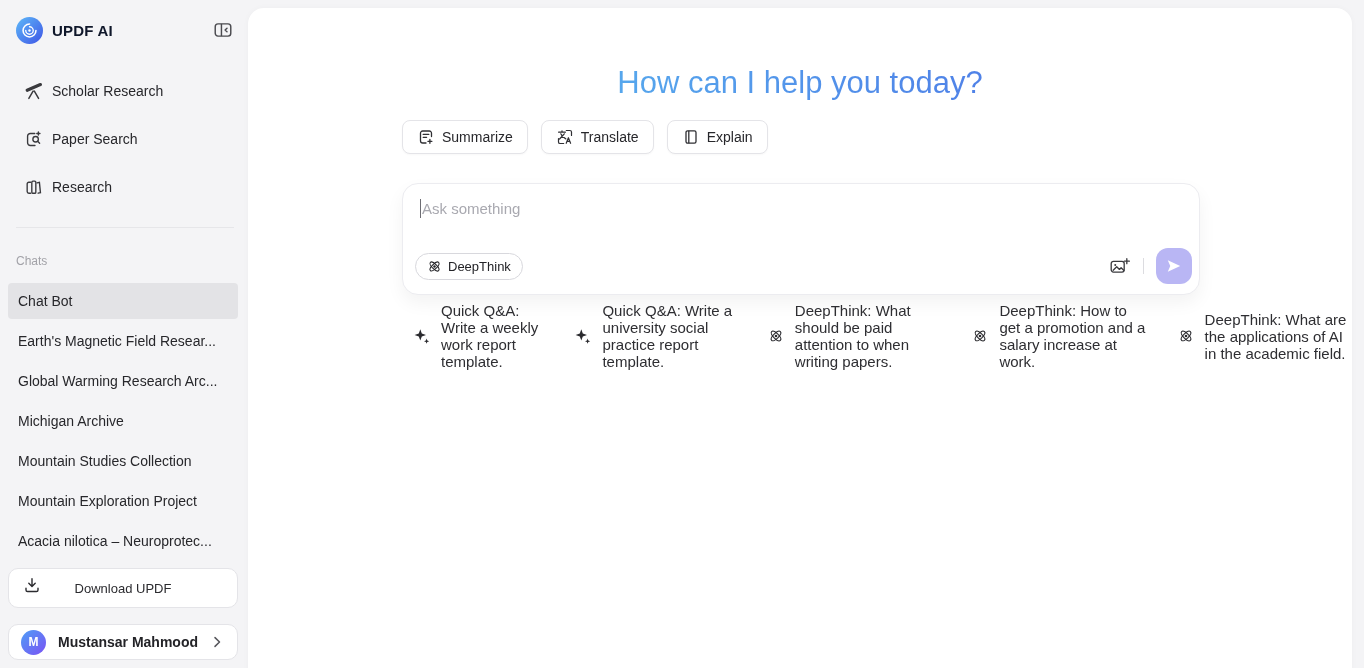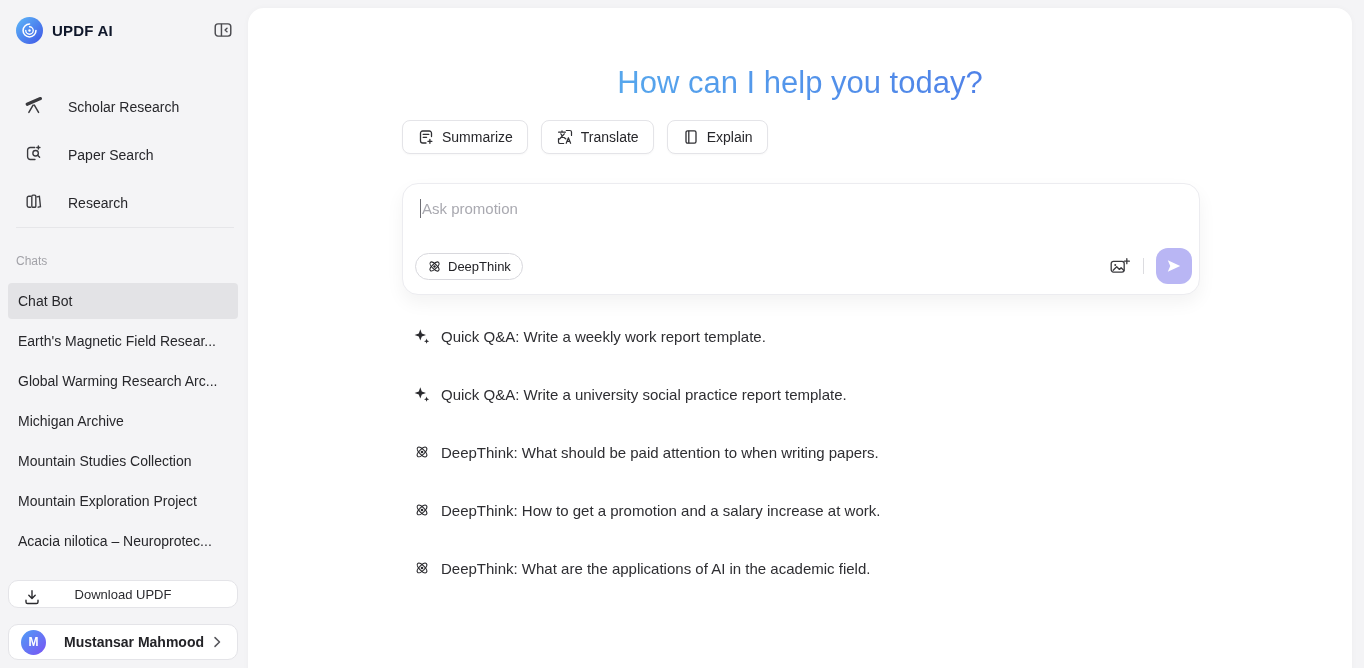--- a/index.html
+++ b/index.html
@@ -13,37 +13,37 @@
   .app { position: absolute; inset: 0; }
 
   
   .sidebar { position: absolute; left: 0; top: 0; width: 248px; height: 100%; background: #f4f4f6; }
   .sidebar-header { position: absolute; top: 15px; left: 16px; right: 14px; height: 30px; display: flex; align-items: center; }
   .logo { width: 27px; height: 27px; flex: 0 0 auto; }
   .app-title { font-size: 15px; font-weight: bold; margin-left: 9px; letter-spacing: .2px; color: #0f172a; }
   .collapse-btn { margin-left: auto; width: 22px; height: 20px; display: flex; align-items: center; justify-content: center; cursor: pointer; background: none; border: none; }
 
   .nav { position: absolute; top: 67px; left: 8px; right: 8px; }
-  .nav-item { height: 48px; display: flex; align-items: flex-end; padding-left: 16px; border-radius: 8px; cursor: pointer; gap: 16px; }
+  .nav-item { height: 48px; display: flex; align-items: center; padding-left: 16px; border-radius: 8px; cursor: pointer; }
   .nav-item .nav-icon { width: 19px; height: 19px; display: flex; align-items: center; color: #3a3a3e; }
   .nav-item .nav-label { margin-left: 9px; font-size: 14px; color: #27272b; }
 
   .divider { position: absolute; top: 227px; left: 16px; right: 14px; height: 1px; background: #e6e6e9; }
   .chats-label { position: absolute; top: 254px; left: 16px; font-size: 12px; color: #a2a2a8; }
 
   .chat-list { position: absolute; top: 283px; left: 8px; right: 10px; }
   .chat-item { height: 36px; line-height: 36px; margin-bottom: 4px; padding: 0 10px; border-radius: 4px; font-size: 14px; color: #27272b; white-space: nowrap; overflow: hidden; cursor: pointer; }
   .chat-item.selected { background: #e3e3e6; }
 
   .sidebar-bottom { position: absolute; left: 8px; right: 10px; bottom: 8px; }
-  .download-btn { position: relative; height: 28px; background: #fff; border: 1px solid #e4e4e8; border-radius: 10px; margin-bottom: 16px; display: flex; align-items: center; justify-content: center; font-size: 13px; color: #2b2b2f; cursor: pointer; width: 100%; font-family: inherit; }
+  .download-btn { position: relative; height: 40px; background: #fff; border: 1px solid #e4e4e8; border-radius: 10px; margin-bottom: 16px; display: flex; align-items: center; justify-content: center; font-size: 13px; color: #2b2b2f; cursor: pointer; width: 100%; font-family: inherit; }
   .download-btn .dl-icon { position: absolute; left: 14px; top: 7px; width: 18px; height: 18px; color: #2b2b2f; }
   .user-card { height: 36px; background: #fff; border: 1px solid #e4e4e8; border-radius: 10px; display: flex; align-items: center; padding: 0 12px; cursor: pointer; }
   .avatar { width: 25px; height: 25px; border-radius: 50%; background: linear-gradient(135deg, #4f9df6, #7a52f4); color: #fff; font-size: 12px; font-weight: bold; display: flex; align-items: center; justify-content: center; flex: 0 0 auto; }
-  .user-name { margin-left: 18px; font-size: 14px; font-weight: 600; color: #232327; }
+  .user-name { margin-left: 12px; font-size: 14px; font-weight: 600; color: #232327; }
   .user-chevron { margin-left: auto; width: 16px; height: 16px; color: #55555b; }
 
   
   .main-panel { position: absolute; left: 248px; top: 8px; right: 12px; bottom: -20px; background: #fff; border-radius: 16px; box-shadow: 0 0 6px rgba(0,0,0,.03); }
   .heading { position: absolute; top: 57px; left: 0; width: 100%; text-align: center; font-size: 31px; font-weight: 400;
     background: linear-gradient(90deg, #5bc1f0 10%, #4a67e4 90%);
     -webkit-background-clip: text; background-clip: text; color: transparent; }
 
   .actions { position: absolute; top: 112px; left: 154px; display: flex; gap: 13px; }
   .action-btn { height: 34px; padding: 0 14px; background: #fff; border: 1px solid #e4e4e8; border-radius: 8px; display: flex; align-items: center; gap: 7px; font-size: 14px; color: #27272b; cursor: pointer; font-family: inherit; box-shadow: 0 1px 2px rgba(0,0,0,.03); }
@@ -55,21 +55,21 @@
   .placeholder { font-size: 15px; color: #a9a9b0; margin-left: 1px; }
   .composer-bottom { position: absolute; left: 12px; right: 7px; bottom: 10px; display: flex; align-items: center; }
   .deepthink-pill { height: 27px; padding: 0 11px; border: 1px solid #d8d8dd; border-radius: 14px; background: #fff; display: flex; align-items: center; gap: 6px; font-size: 13px; color: #232327; cursor: pointer; font-family: Liberation Sans, sans-serif; }
   .deepthink-pill .dt-icon { width: 15px; height: 15px; color: #232327; }
   .composer-right { margin-left: auto; display: flex; align-items: center; }
   .img-add-btn { width: 22px; height: 22px; background: none; border: none; color: #3a3a3e; cursor: pointer; padding: 0; }
   .v-sep { width: 1px; height: 16px; background: #dcdce0; margin: 0 12px; }
   .send-btn { width: 36px; height: 36px; background: #b9b6f4; border: none; border-radius: 12px; display: flex; align-items: center; justify-content: center; cursor: pointer; }
   .send-btn svg { width: 16px; height: 16px; }
 
-  .suggestions { position: absolute; top: 317px; left: 166px; display: flex; flex-direction: column; gap: 36px; }
+  .suggestions { position: absolute; top: 317px; left: 166px; display: flex; flex-direction: row; gap: 27px; }
   .suggestion { height: 22px; display: flex; align-items: center; gap: 11px; cursor: pointer; }
   .sg-icon { width: 16px; height: 16px; color: #2a2a2e; flex: 0 0 auto; }
   .sg-text { font-size: 15px; color: #2e2e32; }
 
   svg { display: block; }
 </style>
 </head>
 <body>
 
 <div class="app">
@@ -205,21 +205,21 @@
             <line x1="6.8" y1="2.8" x2="6.8" y2="15.2"></line>
           </svg>
         </span>
         <span>Explain</span>
       </button>
     </div>
 
     <div class="composer">
       <div class="composer-input">
         <span class="caret"></span>
-        <span class="placeholder">Ask promotion</span>
+        <span class="placeholder">Ask something</span>
       </div>
       <div class="composer-bottom">
         <button class="deepthink-pill">
           <span class="dt-icon">
             <svg viewBox="0 0 16 16" width="15" height="15" fill="none" stroke="currentColor" stroke-width="1.1">
               <ellipse cx="8" cy="8" rx="6.2" ry="2.6" transform="rotate(45 8 8)"></ellipse>
               <ellipse cx="8" cy="8" rx="6.2" ry="2.6" transform="rotate(-45 8 8)"></ellipse>
               <circle cx="8" cy="8" r="1.3" fill="currentColor" stroke="none"></circle>
             </svg>
           </span>

